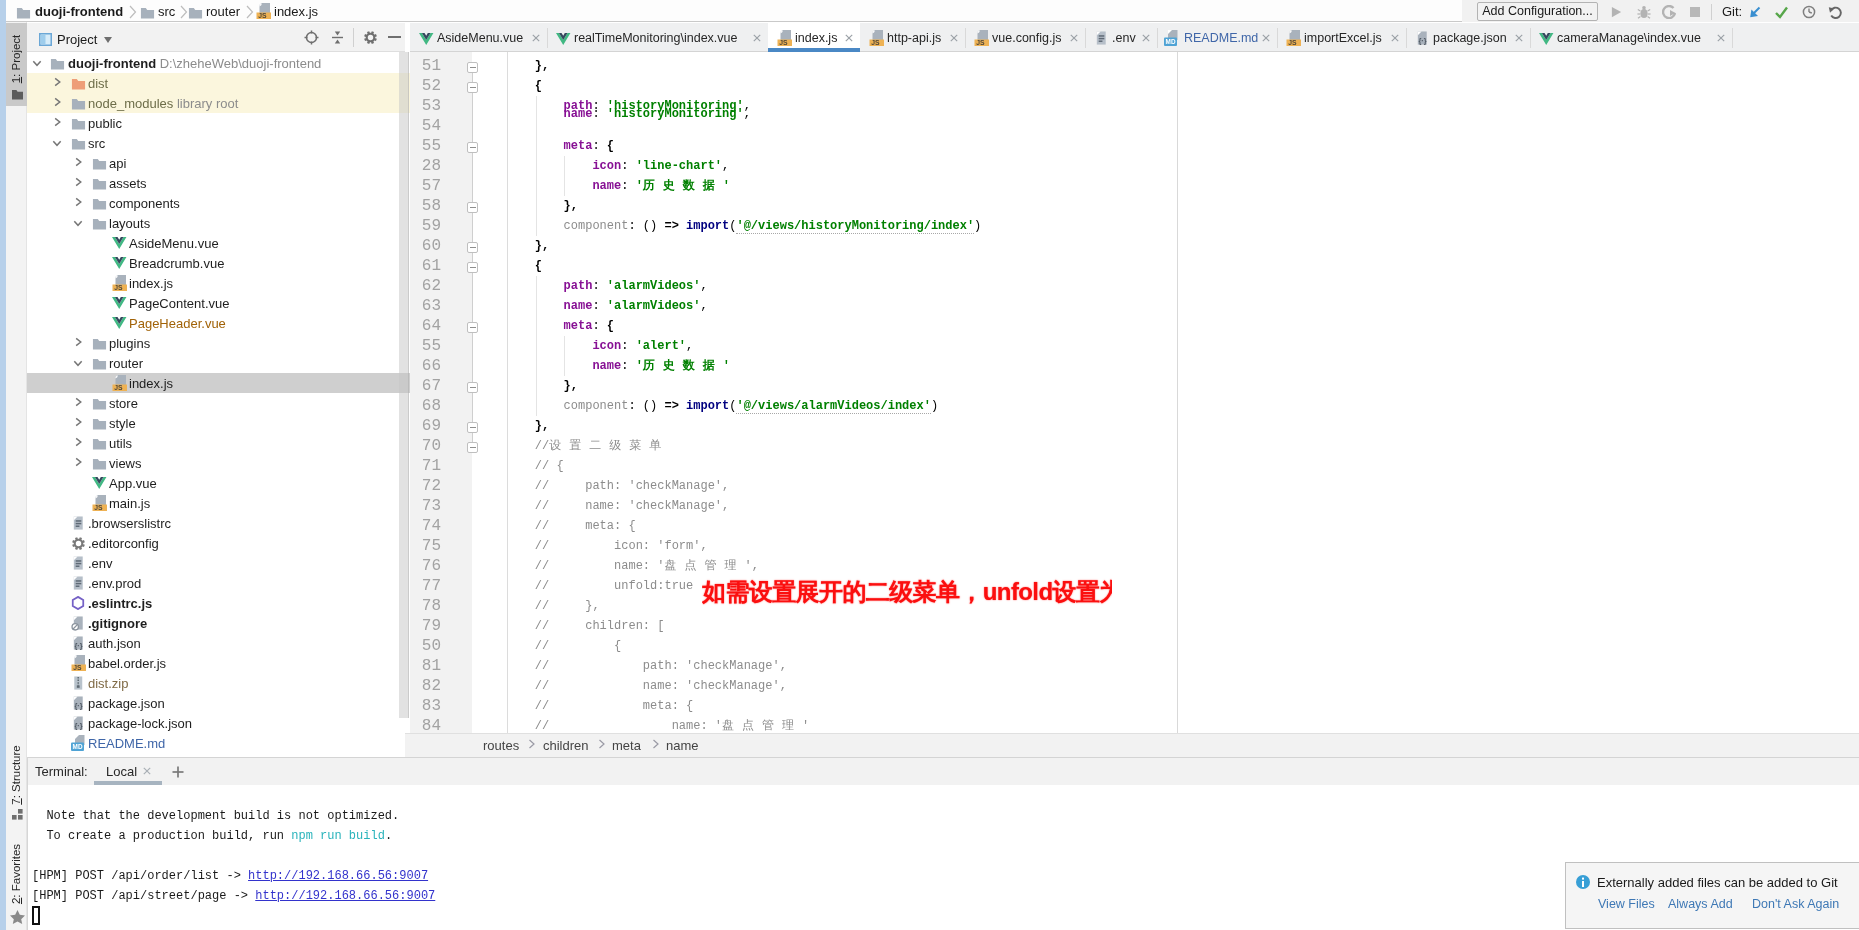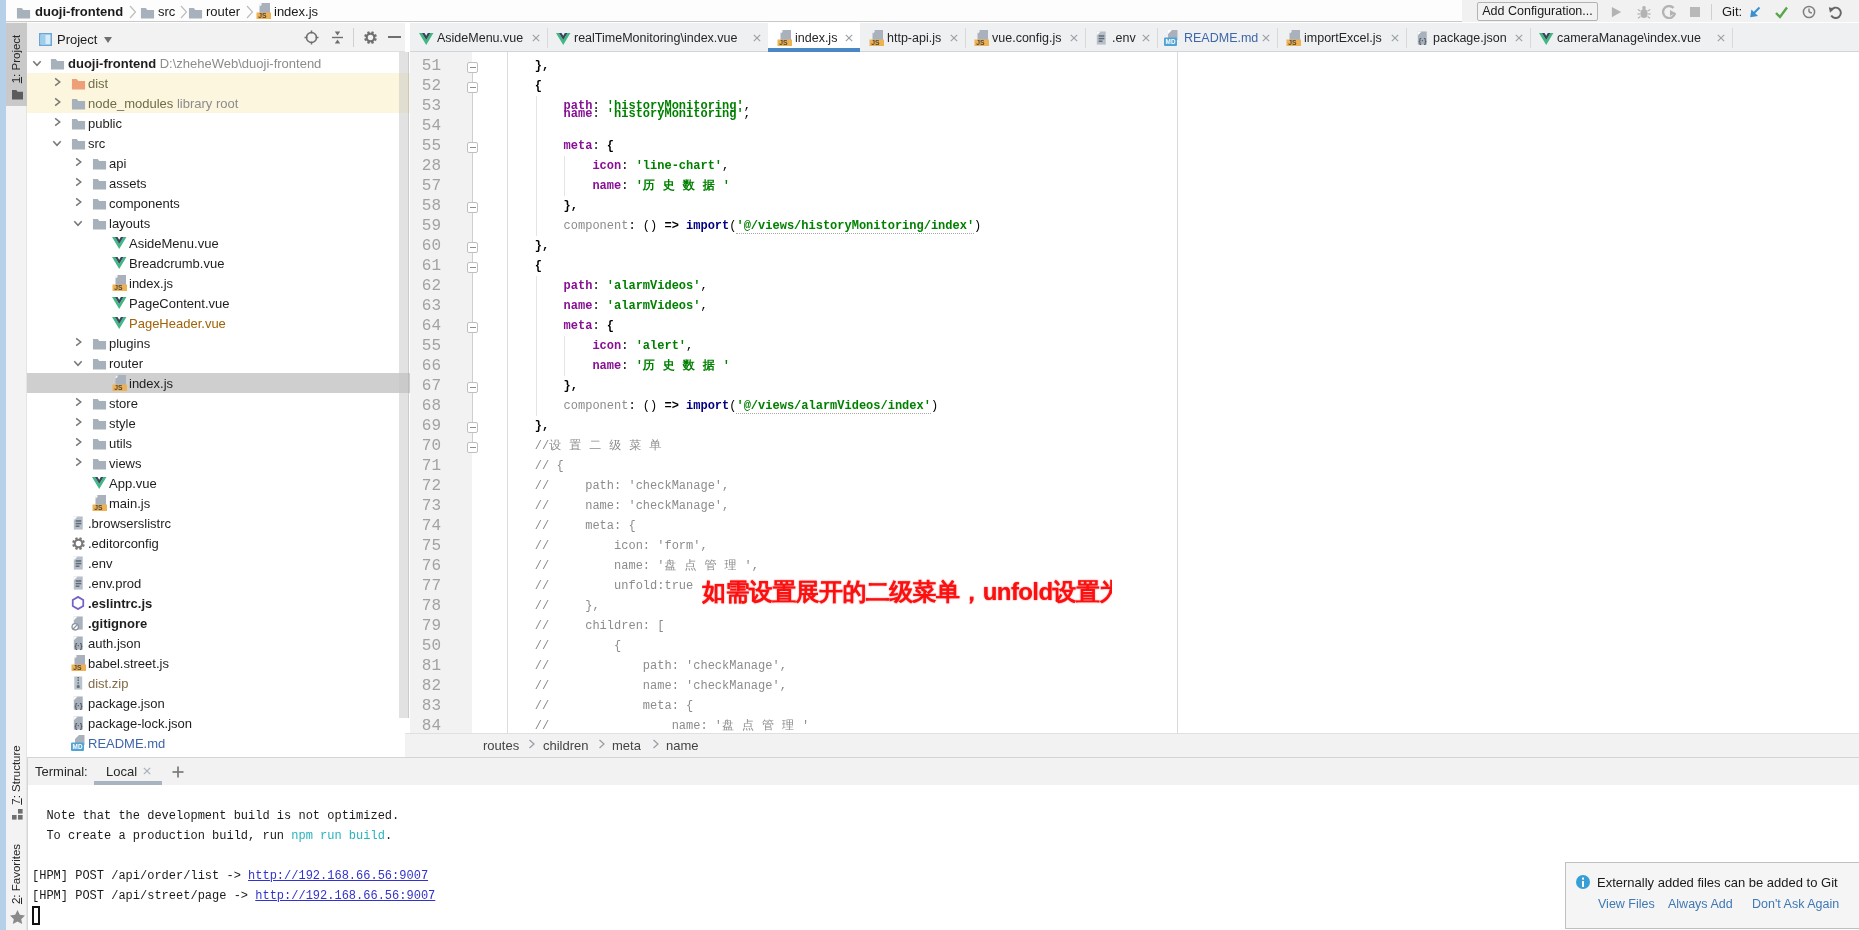--- a/index.html
+++ b/index.html
@@ -354,21 +354,21 @@
     <polygon points="3,0.5 7,0.5 3,4.5" fill="#ffffff"></polygon>
     <text x="3.6" y="13" font-family="Liberation Sans" font-size="8" font-weight="bold" fill="#4d5660">{·}</text>
   </svg>
 <div class="abs tree" style="left:88px;top:636px;font-weight:normal;color:#1e1e1e">auth.json</div>
 <svg style="position:absolute;left:71px;top:655px" width="16" height="16" viewBox="0 0 16 16">
     <polygon points="5.5,0 14,0 14,10.5 3.5,10.5 3.5,2" fill="#a9b2bc"></polygon>
     <polygon points="3.5,2 5.5,0 5.5,2 3.5,3.6" fill="#ffffff"></polygon>
     <rect x="0.5" y="9.5" width="14.5" height="6.8" fill="#eeb254"></rect>
     <text x="2.2" y="15.4" font-family="Liberation Sans" font-size="6.8" font-weight="bold" fill="#4e4639">JS</text>
   </svg>
-<div class="abs tree" style="left:88px;top:656px;font-weight:normal;color:#1e1e1e">babel.street.js</div>
+<div class="abs tree" style="left:88px;top:656px;font-weight:normal;color:#1e1e1e">babel.order.js</div>
 <svg style="position:absolute;left:71px;top:676px" width="15" height="15" viewBox="0 0 16 16">
     <polygon points="3.5,0.5 12,0.5 12,14.5 3.5,14.5" fill="#b9c3cc"></polygon>
     <line x1="7.7" y1="1" x2="7.7" y2="10" stroke="#5f6a73" stroke-width="1.6" stroke-dasharray="1.6,1.2"></line>
     <rect x="6.2" y="10" width="3" height="2.6" fill="#5f6a73"></rect>
   </svg>
 <div class="abs tree" style="left:88px;top:676px;font-weight:normal;color:#7f6a45">dist.zip</div>
 <svg style="position:absolute;left:71px;top:696px" width="15" height="15" viewBox="0 0 16 16">
     <polygon points="3,0.5 12.5,0.5 12.5,14.5 3,14.5" fill="#a9b2bc"></polygon>
     <polygon points="3,0.5 7,0.5 3,4.5" fill="#ffffff"></polygon>
     <text x="3.6" y="13" font-family="Liberation Sans" font-size="8" font-weight="bold" fill="#4d5660">{·}</text>

